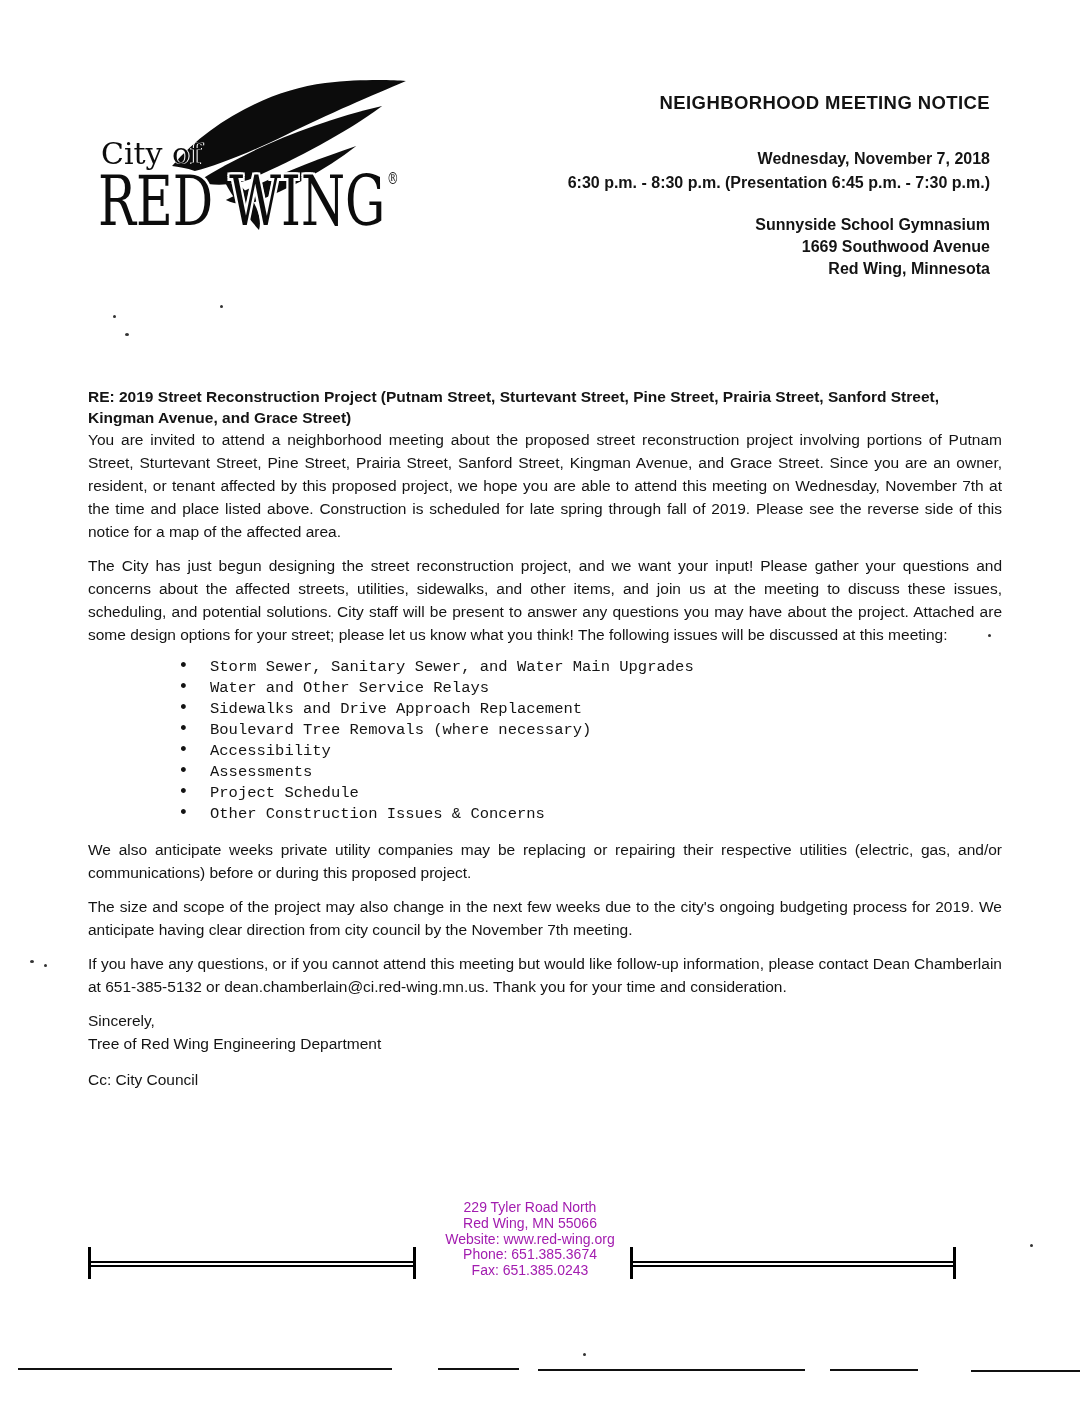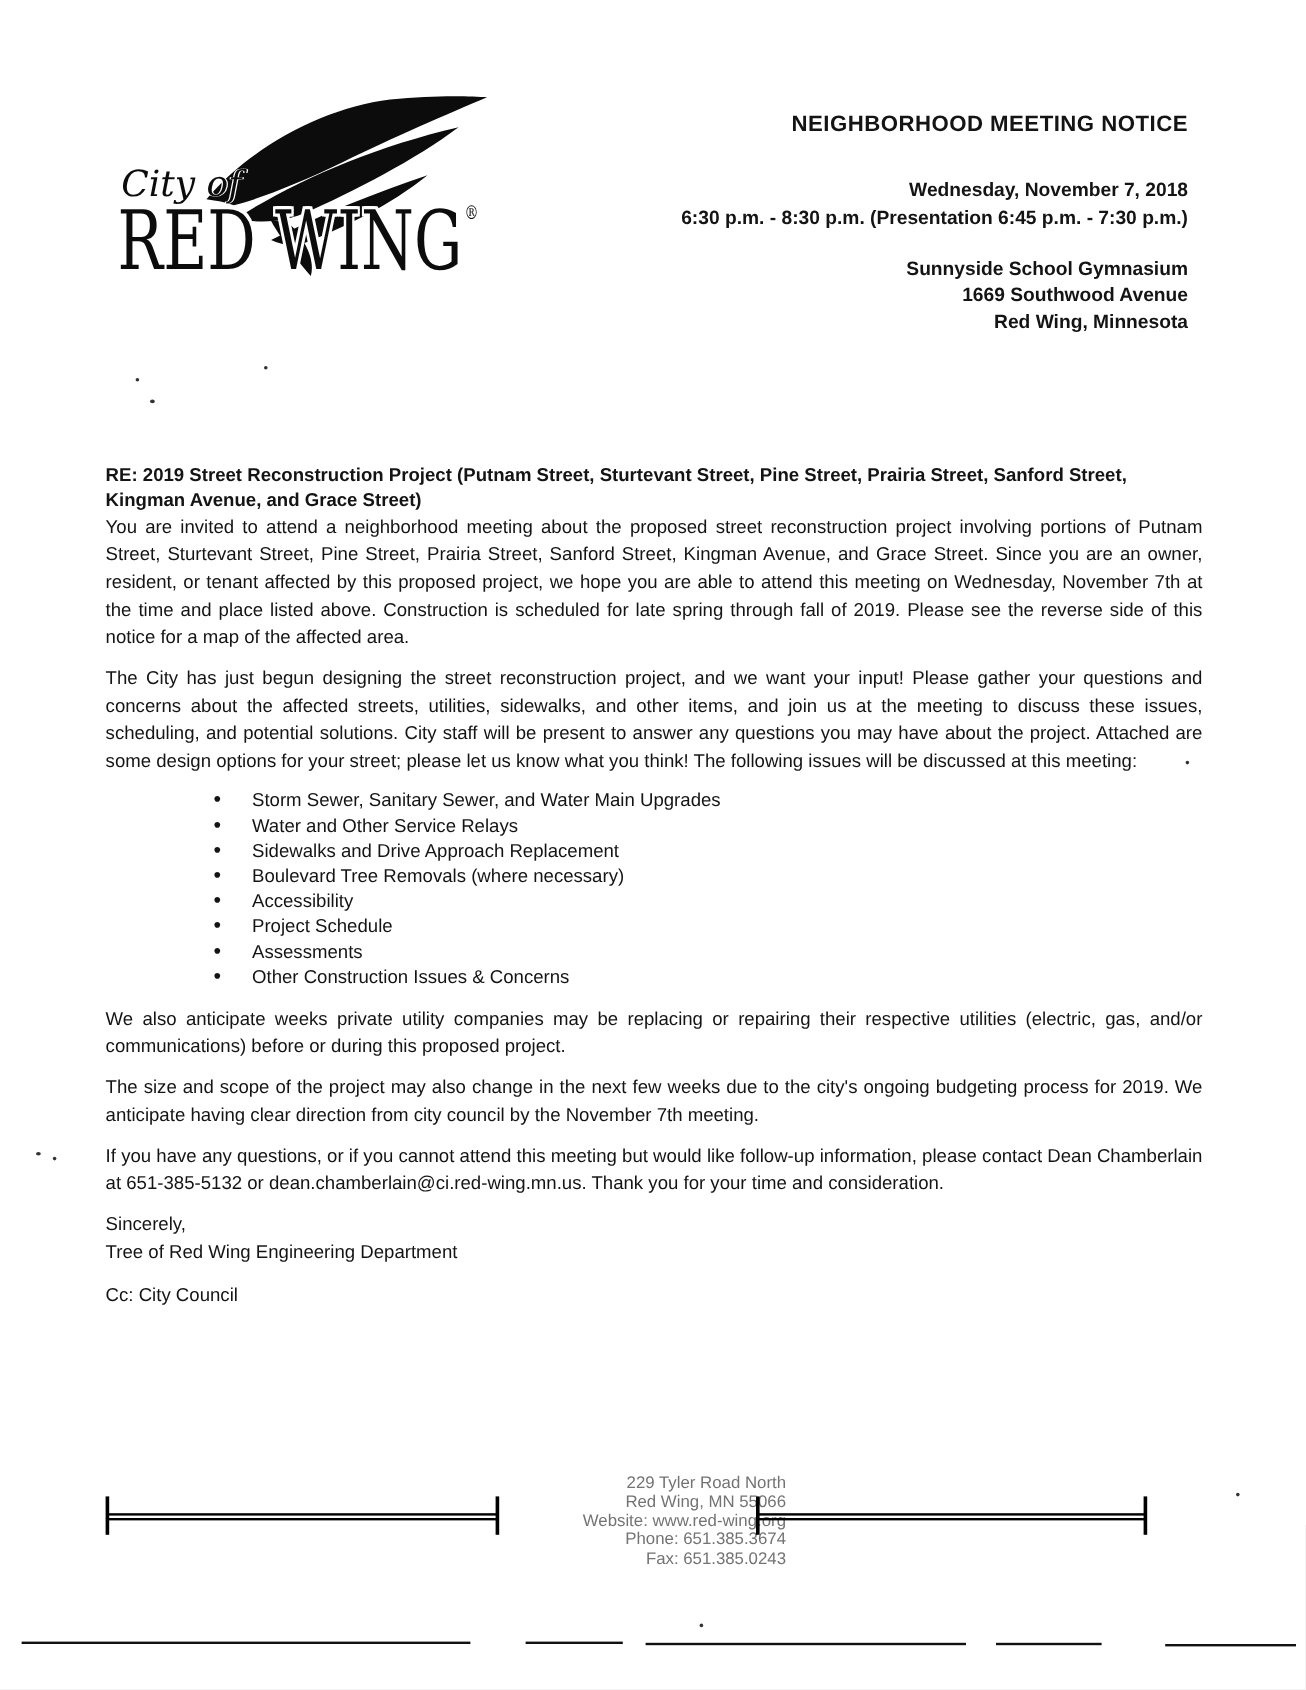--- a/index.html
+++ b/index.html
@@ -15,21 +15,20 @@
     color: #141414;
   }
 
   
   .logo { position: absolute; left: 85px; top: 78px; width: 335px; height: 160px; }
   .wing { position: absolute; left: 85px; top: 0; width: 238px; height: 152px; z-index: 1; }
   .logo-cityof {
     position: absolute; left: 16px; top: 58px; z-index: 2;
     font-family: "DejaVu Serif", serif; font-size: 30px; color: #0c0c0c;
     text-shadow: 1px 0 0 #fff, -1px 0 0 #fff;
-    font-style: italic;
   }
   .logo-name {
     position: absolute; left: 13px; top: 84px; z-index: 2;
     font-family: "DejaVu Serif", serif; font-size: 56px; color: #0c0c0c;
     white-space: nowrap;
     transform: scale(0.90, 1.22); transform-origin: top left;
     text-shadow: 2px 0 0 #fff, -2px 0 0 #fff, 0 2px 0 #fff, 0 -2px 0 #fff,
                  2px 2px 0 #fff, -2px -2px 0 #fff, 2px -2px 0 #fff, -2px 2px 0 #fff;
   }
   .reg-mark { font-size: 13px; vertical-align: 34px; letter-spacing: 0; margin-left: 2px; }
@@ -38,31 +37,31 @@
   .hdr { position: absolute; top: 92px; right: 98px; width: 560px; text-align: right; }
   .hdr-title { font-weight: bold; font-size: 18.5px; letter-spacing: 0.4px; text-align: right; margin-bottom: 33px; }
   .hdr-date  { font-weight: bold; font-size: 16px; line-height: 24px; margin-bottom: 19px; }
   .hdr-venue { font-weight: bold; font-size: 16px; line-height: 22px; }
 
   
   .body { position: absolute; left: 88px; top: 386px; width: 914px; font-size: 15.5px; }
   .subject { font-weight: bold; line-height: 21px; }
   .par { text-align: justify; line-height: 23px; margin-bottom: 11px; }
   .issues { list-style: none; margin: 2px 0 13px 0; padding-left: 90px; }
-  .issues li { position: relative; padding-left: 32px; line-height: 21px; }
+  .issues li { position: relative; padding-left: 32px; line-height: 21px; font-family: Liberation Mono, monospace; }
   .issues li::before {
     content: "\2022"; position: absolute; left: 0; top: -1px; font-size: 18px;
   }
   .closing { line-height: 23px; margin-bottom: 13px; }
   .cc { line-height: 23px; }
 
   
   .footer-address {
-    position: absolute; left: 405px; top: 1228px; width: 250px;
-    text-align: right; font-size: 14px; line-height: 15.8px; color: #737373;
+    position: absolute; left: 405px; top: 1200px; width: 250px;
+    text-align: center; font-size: 14px; line-height: 15.8px; color: #a21caf;
   }
   .frule { position: absolute; top: 1247px; height: 32px; }
   .frule-left  { left: 88px;  width: 328px; }
   .frule-right { left: 630px; width: 326px; }
   .frule::before, .frule::after {
     content: ""; position: absolute; top: 0; bottom: 0; width: 3px; background: #000;
   }
   .frule::before { left: 0; } .frule::after { right: 0; }
   .frule .dline {
     position: absolute; left: 2px; right: 2px; top: 14px; height: 6px;
@@ -105,22 +104,22 @@
   <div class="body">
     <p class="subject">RE: 2019 Street Reconstruction Project (Putnam Street, Sturtevant Street, Pine Street, Prairia Street, Sanford Street, Kingman Avenue, and Grace Street)</p>
     <p class="par">You are invited to attend a neighborhood meeting about the proposed street reconstruction project involving portions of Putnam Street, Sturtevant Street, Pine Street, Prairia Street, Sanford Street, Kingman Avenue, and Grace Street. Since you are an owner, resident, or tenant affected by this proposed project, we hope you are able to attend this meeting on Wednesday, November 7th at the time and place listed above. Construction is scheduled for late spring through fall of 2019.  Please see the reverse side of this notice for a map of the affected area.</p>
     <p class="par">The City has just begun designing the street reconstruction project, and we want your input! Please gather your questions and concerns about the affected streets, utilities, sidewalks, and other items, and join us at the meeting to discuss these issues, scheduling, and potential solutions. City staff will be present to answer any questions you may have about the project. Attached are some design options for your street; please let us know what you think! The following issues will be discussed at this meeting:</p>
     <ul class="issues">
       <li>Storm Sewer, Sanitary Sewer, and Water Main Upgrades</li>
       <li>Water and Other Service Relays</li>
       <li>Sidewalks and Drive Approach Replacement</li>
       <li>Boulevard Tree Removals (where necessary)</li>
       <li>Accessibility</li>
+      <li>Assessments</li>
       <li>Project Schedule</li>
-      <li>Assessments</li>
       <li>Other Construction Issues &amp; Concerns</li>
     </ul>
     <p class="par">We also anticipate weeks private utility companies may be replacing or repairing their respective utilities (electric, gas, and/or communications) before or during this proposed project.</p>
     <p class="par">The size and scope of the project may also change in the next few weeks due to the city's ongoing budgeting process for 2019. We anticipate having clear direction from city council by the November 7th meeting.</p>
     <p class="par">If you have any questions, or if you cannot attend this meeting but would like follow-up information, please contact Dean Chamberlain at 651-385-5132 or dean.chamberlain@ci.red-wing.mn.us. Thank you for your time and consideration.</p>
     <div class="closing">
       <div>Sincerely,</div>
       <div>Tree of Red Wing Engineering Department</div>
     </div>
     <div class="cc">Cc: City Council</div>

